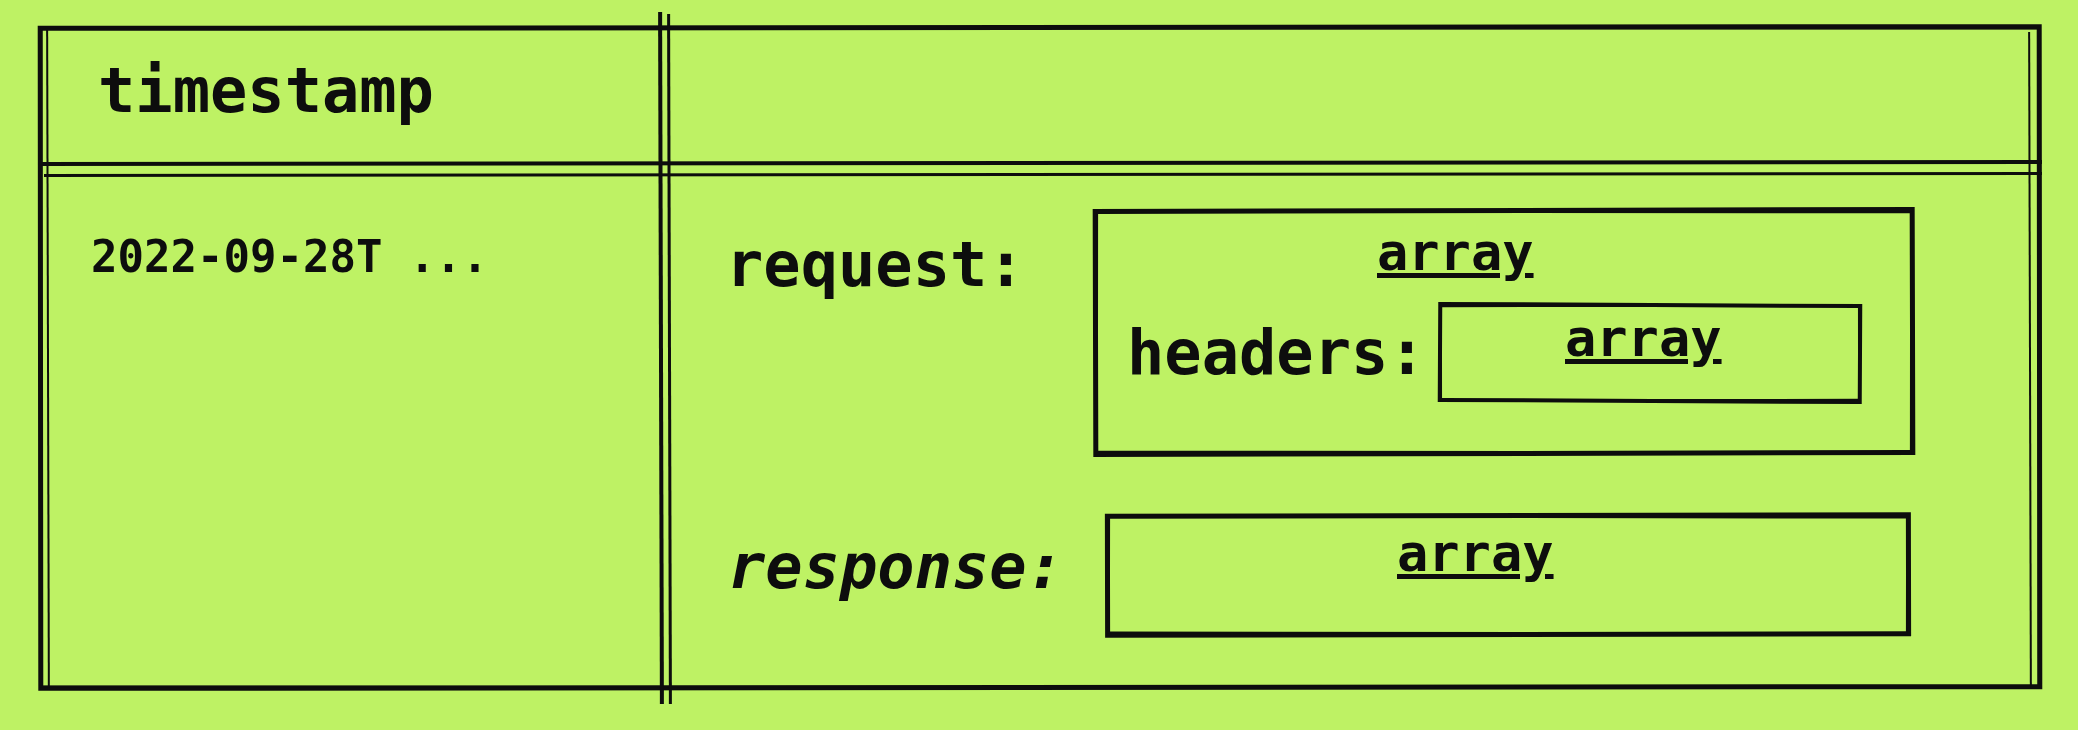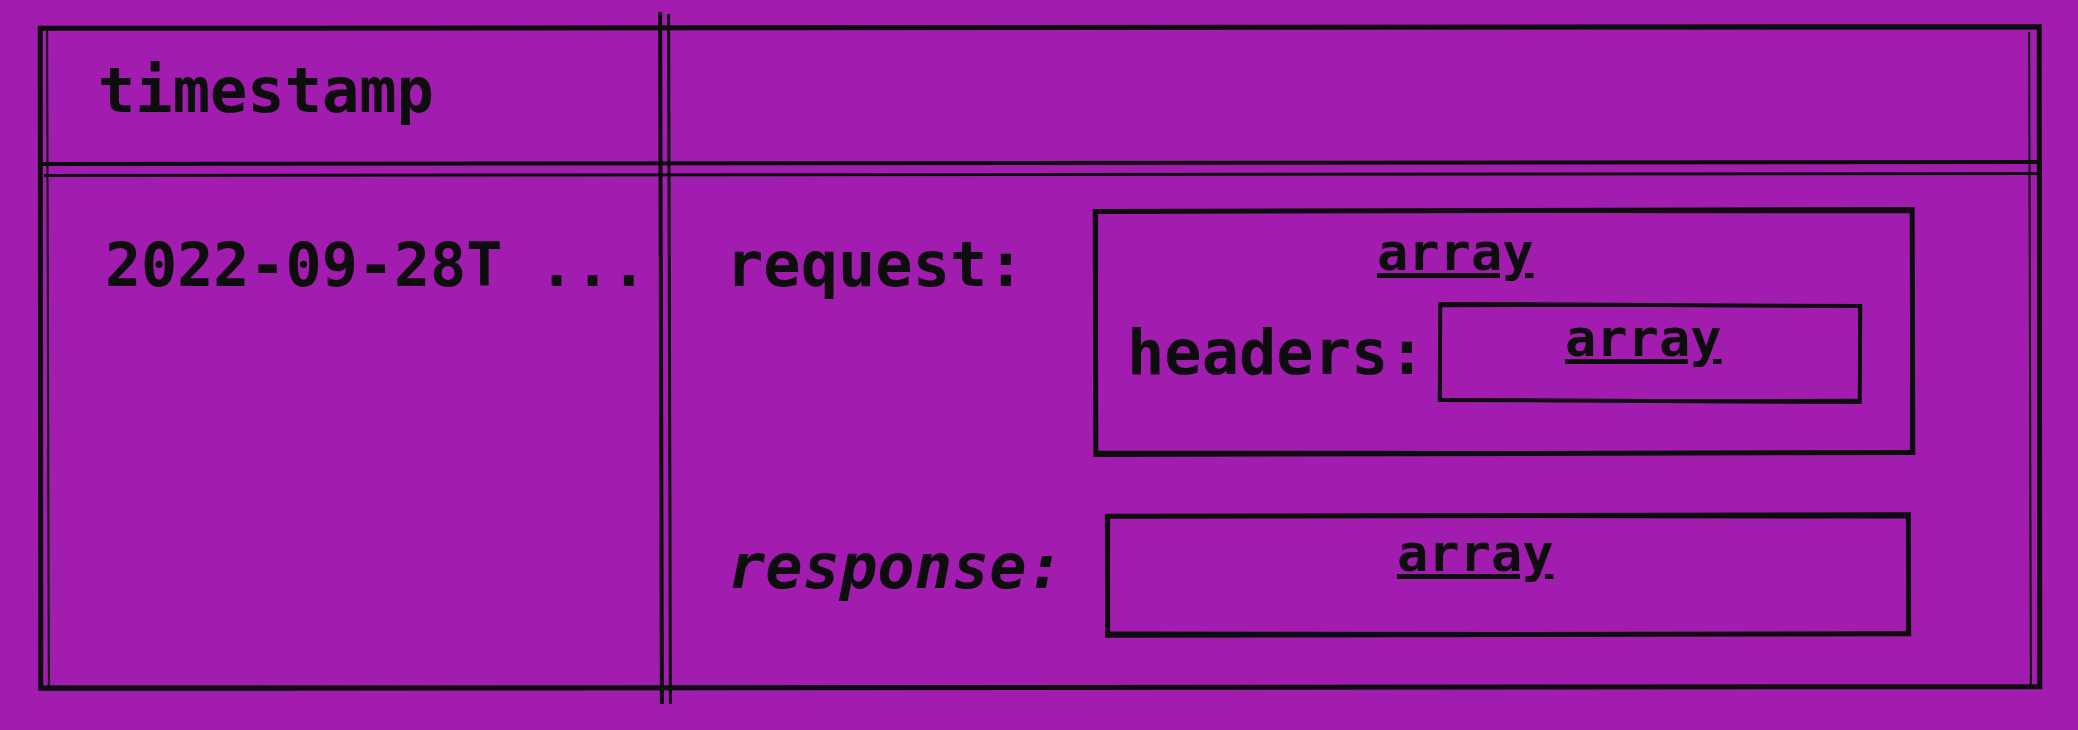--- a/index.html
+++ b/index.html
@@ -2,21 +2,21 @@
 <html style="--ink: #0d0d0d;"><head>
 <meta charset="utf-8">
 <style>
   :root { --ink: #0d0d0d; }
   * { box-sizing: border-box; }
   html, body { margin: 0; padding: 0; background: #ffffff; }
   .canvas {
     position: relative;
     width: 2078px;
     height: 730px;
-    background: #a21caf;
+    background: #bef264;
     overflow: hidden;
     font-family: "DejaVu Sans Mono", "Liberation Mono", monospace;
     font-weight: 700;
     color: var(--ink);
   }
   
   .frame {
     position: absolute;
     left: 38px; top: 25px;
     width: 2004px; height: 665px;
@@ -71,21 +71,21 @@
   <div class="line v" style="left:2029px; top:32px; width:2px; height:654px;"></div>
 
   <div class="line v" style="left:659px; top:12px; width:4px; height:692px;"></div>
   <div class="line v" style="left:668px; top:14px; width:3px; height:690px;"></div>
 
   <div class="line h" style="left:38px; top:161px; width:2004px; height:4px;"></div>
   <div class="line h" style="left:44px; top:173px; width:1998px; height:3px;"></div>
 
   <div class="txt" style="left:98px; top:60px;">timestamp</div>
 
-  <div class="txt" style="left:105px; top:235px; font-size:60px;">2022-09-28T ...</div>
+  <div class="txt" style="left:91px; top:235px; font-size:44px;">2022-09-28T ...</div>
 
   <div class="txt" style="left:716px; top:234px;margin-left:10px;">request:</div>
   <div class="box" style="left:1093px; top:208px; width:822px; height:248px; transform:rotate(-0.15deg);"></div>
   <div class="txt small" style="left:1377px; top:226px;">array</div>
 
   <div class="txt" style="left:1127px; top:322px;">headers:</div>
   <div class="box thin" style="left:1438px; top:303px; width:424px; height:100px; transform:rotate(0.3deg);"></div>
   <div class="txt small" style="left:1565px; top:312px;">array</div>
 
   <div class="txt" style="left:728px; top:536px;font-style:italic;">response:</div>

